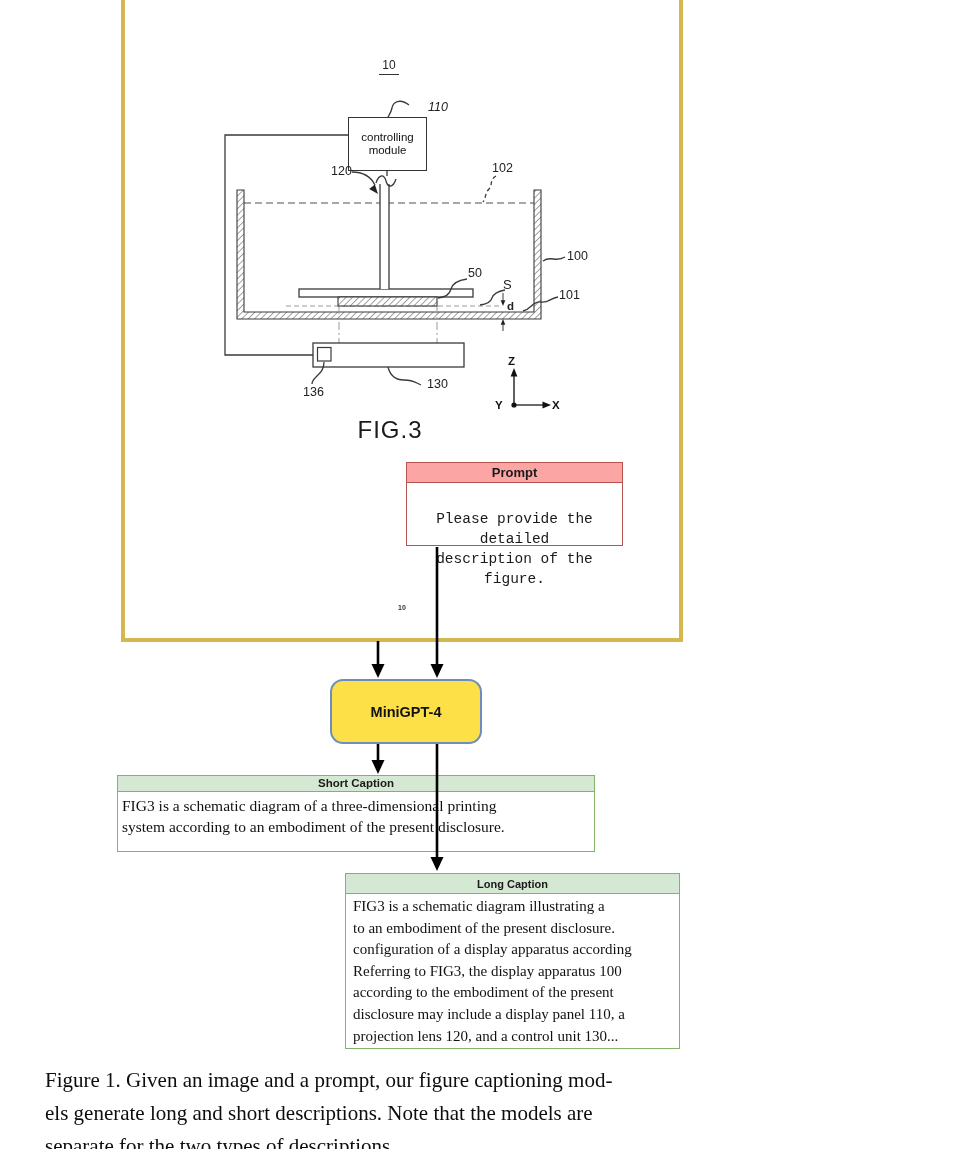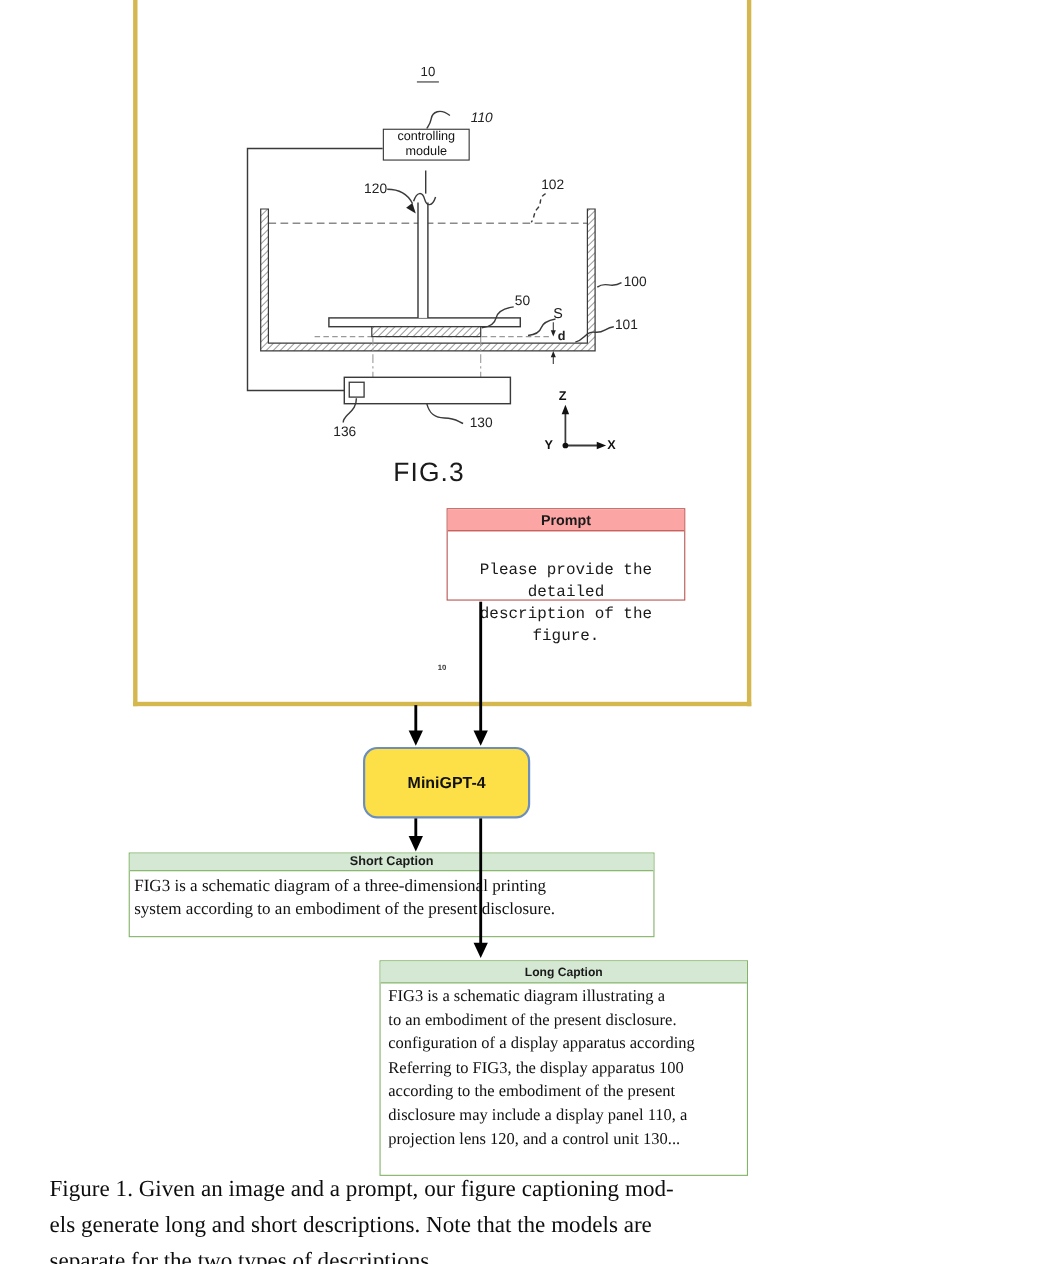--- a/index.html
+++ b/index.html
@@ -8,41 +8,41 @@
   svg{position:absolute;left:0;top:0;}
   #patent-art{z-index:1;}
   #flow-art{z-index:6;}
   
   #yellow-frame{position:absolute;left:121px;top:-24px;width:562px;height:666px;
       box-sizing:border-box;border:4.5px solid #d4b84f;border-top:none;z-index:0;}
   
   .lbl{position:absolute;z-index:2;color:#222;font-size:12.5px;line-height:13px;white-space:nowrap;}
   #lbl-diagram-number{left:379px;top:59px;width:20px;text-align:center;
       border-bottom:1.2px solid #333;padding-bottom:2px;font-size:12px;}
-  #ctrl-module{position:absolute;left:348px;top:117px;width:79px;height:29px;z-index:2;
+  #ctrl-module{position:absolute;left:348px;top:117px;width:79px;height:54px;z-index:2;
       box-sizing:border-box;border:1.5px solid #333;background:#fff;display:flex;
       flex-direction:column;align-items:center;justify-content:center;
       font-size:11.5px;line-height:13.5px;color:#111;}
   #fig3-label{position:absolute;left:340px;top:416px;width:100px;text-align:center;z-index:2;
       font-size:24px;font-weight:500;letter-spacing:1px;color:#1a1a1a;}
   #page-artifact{position:absolute;left:398px;top:604px;z-index:2;font-size:7px;font-weight:bold;color:#333;}
   .axis-lbl{font-weight:bold;font-size:11.5px;color:#111;}
   
   .flowbox{position:absolute;box-sizing:border-box;background:#fff;z-index:4;}
   .flowbox .hdr{box-sizing:border-box;text-align:center;font-weight:bold;color:#1a1a1a;}
   #prompt-box{left:406px;top:462px;width:217px;height:84px;border:1.6px solid #b85450;}
   #prompt-box .hdr{height:20px;line-height:19px;background:#fca5a5;border-bottom:1.6px solid #b85450;font-size:13px;}
   #prompt-box .body{padding-top:26px;text-align:center;font-size:14.5px;line-height:20px;color:#1a1a1a;font-family:Liberation Mono, monospace;}
   #model-box{position:absolute;left:330px;top:679px;width:152px;height:65px;z-index:4;
       box-sizing:border-box;background:#fde047;border:2px solid #6c8ebf;border-radius:13px;
       display:flex;align-items:center;justify-content:center;font-weight:bold;font-size:14.5px;color:#111;}
   #short-box{left:117px;top:775px;width:478px;height:77px;border:1.3px solid #82b366;}
   #short-box .hdr{height:16px;line-height:15px;background:#d5e8d4;border-bottom:1.3px solid #82b366;font-size:11.5px;}
   #short-box .body{padding:3px 4px 0 4px;font-family:"Liberation Serif",serif;font-size:15.5px;line-height:21px;color:#111;}
-  #long-box{left:345px;top:873px;width:335px;height:196px;border:1.3px solid #82b366;}
+  #long-box{left:345px;top:873px;width:335px;height:176px;border:1.3px solid #82b366;}
   #long-box .hdr{height:20px;line-height:20px;background:#d5e8d4;border-bottom:1.3px solid #82b366;font-size:11px;}
   #long-box .body{padding:2px 0 0 7px;font-family:"Liberation Serif",serif;font-size:15px;line-height:21.6px;color:#111;}
   
   #fig-caption{position:absolute;left:45px;top:1064px;width:715px;z-index:2;
       font-family:"Liberation Serif",serif;font-size:21px;line-height:33px;color:#0d0d0d;}
 </style>
 </head>
 <body>
 
 <div id="page">

